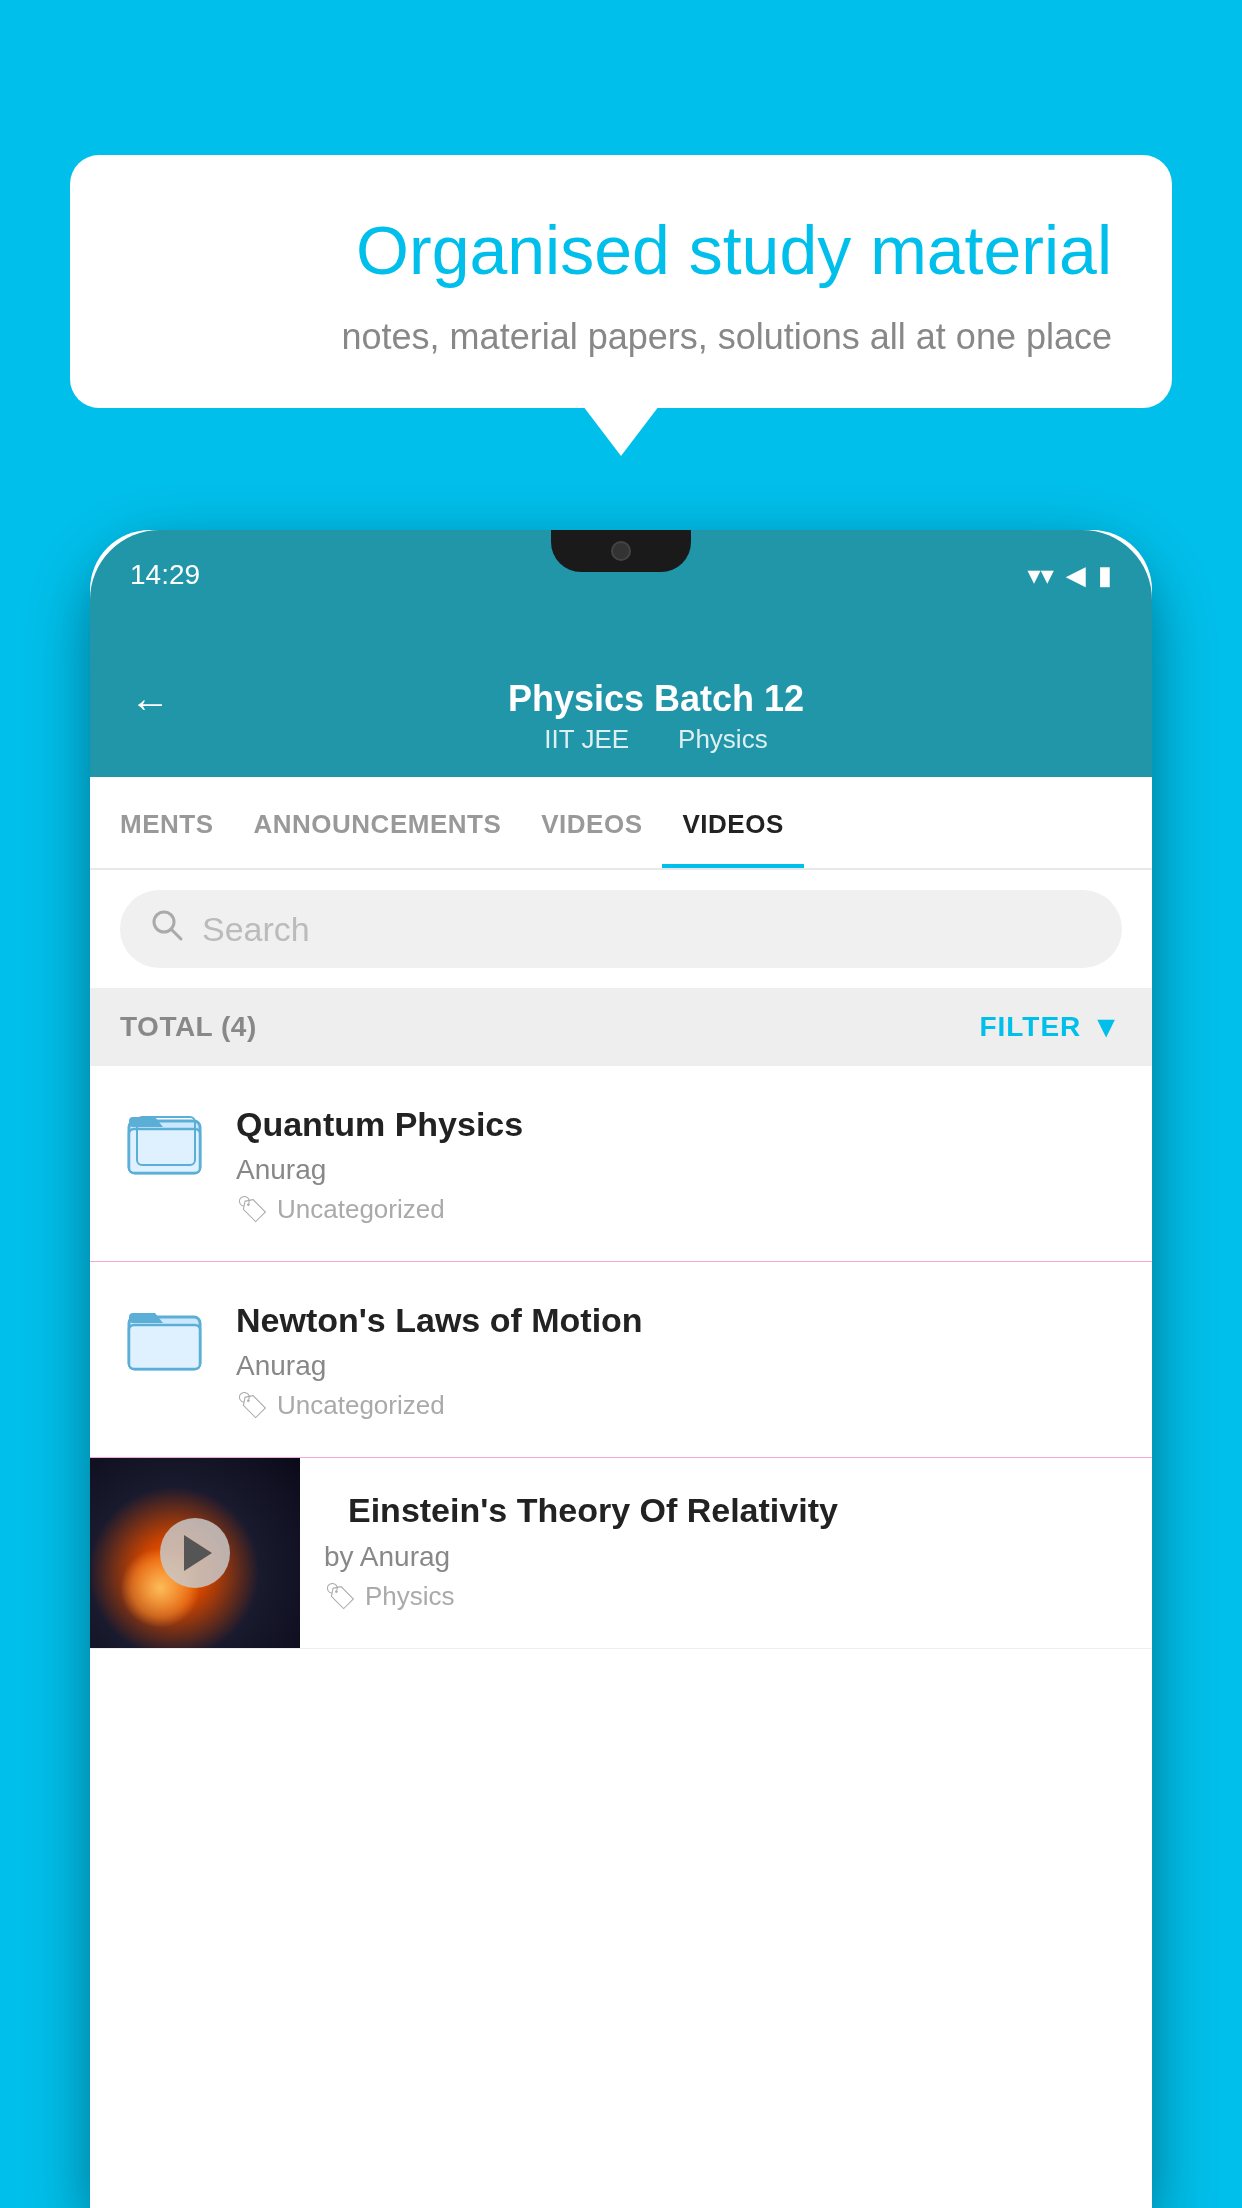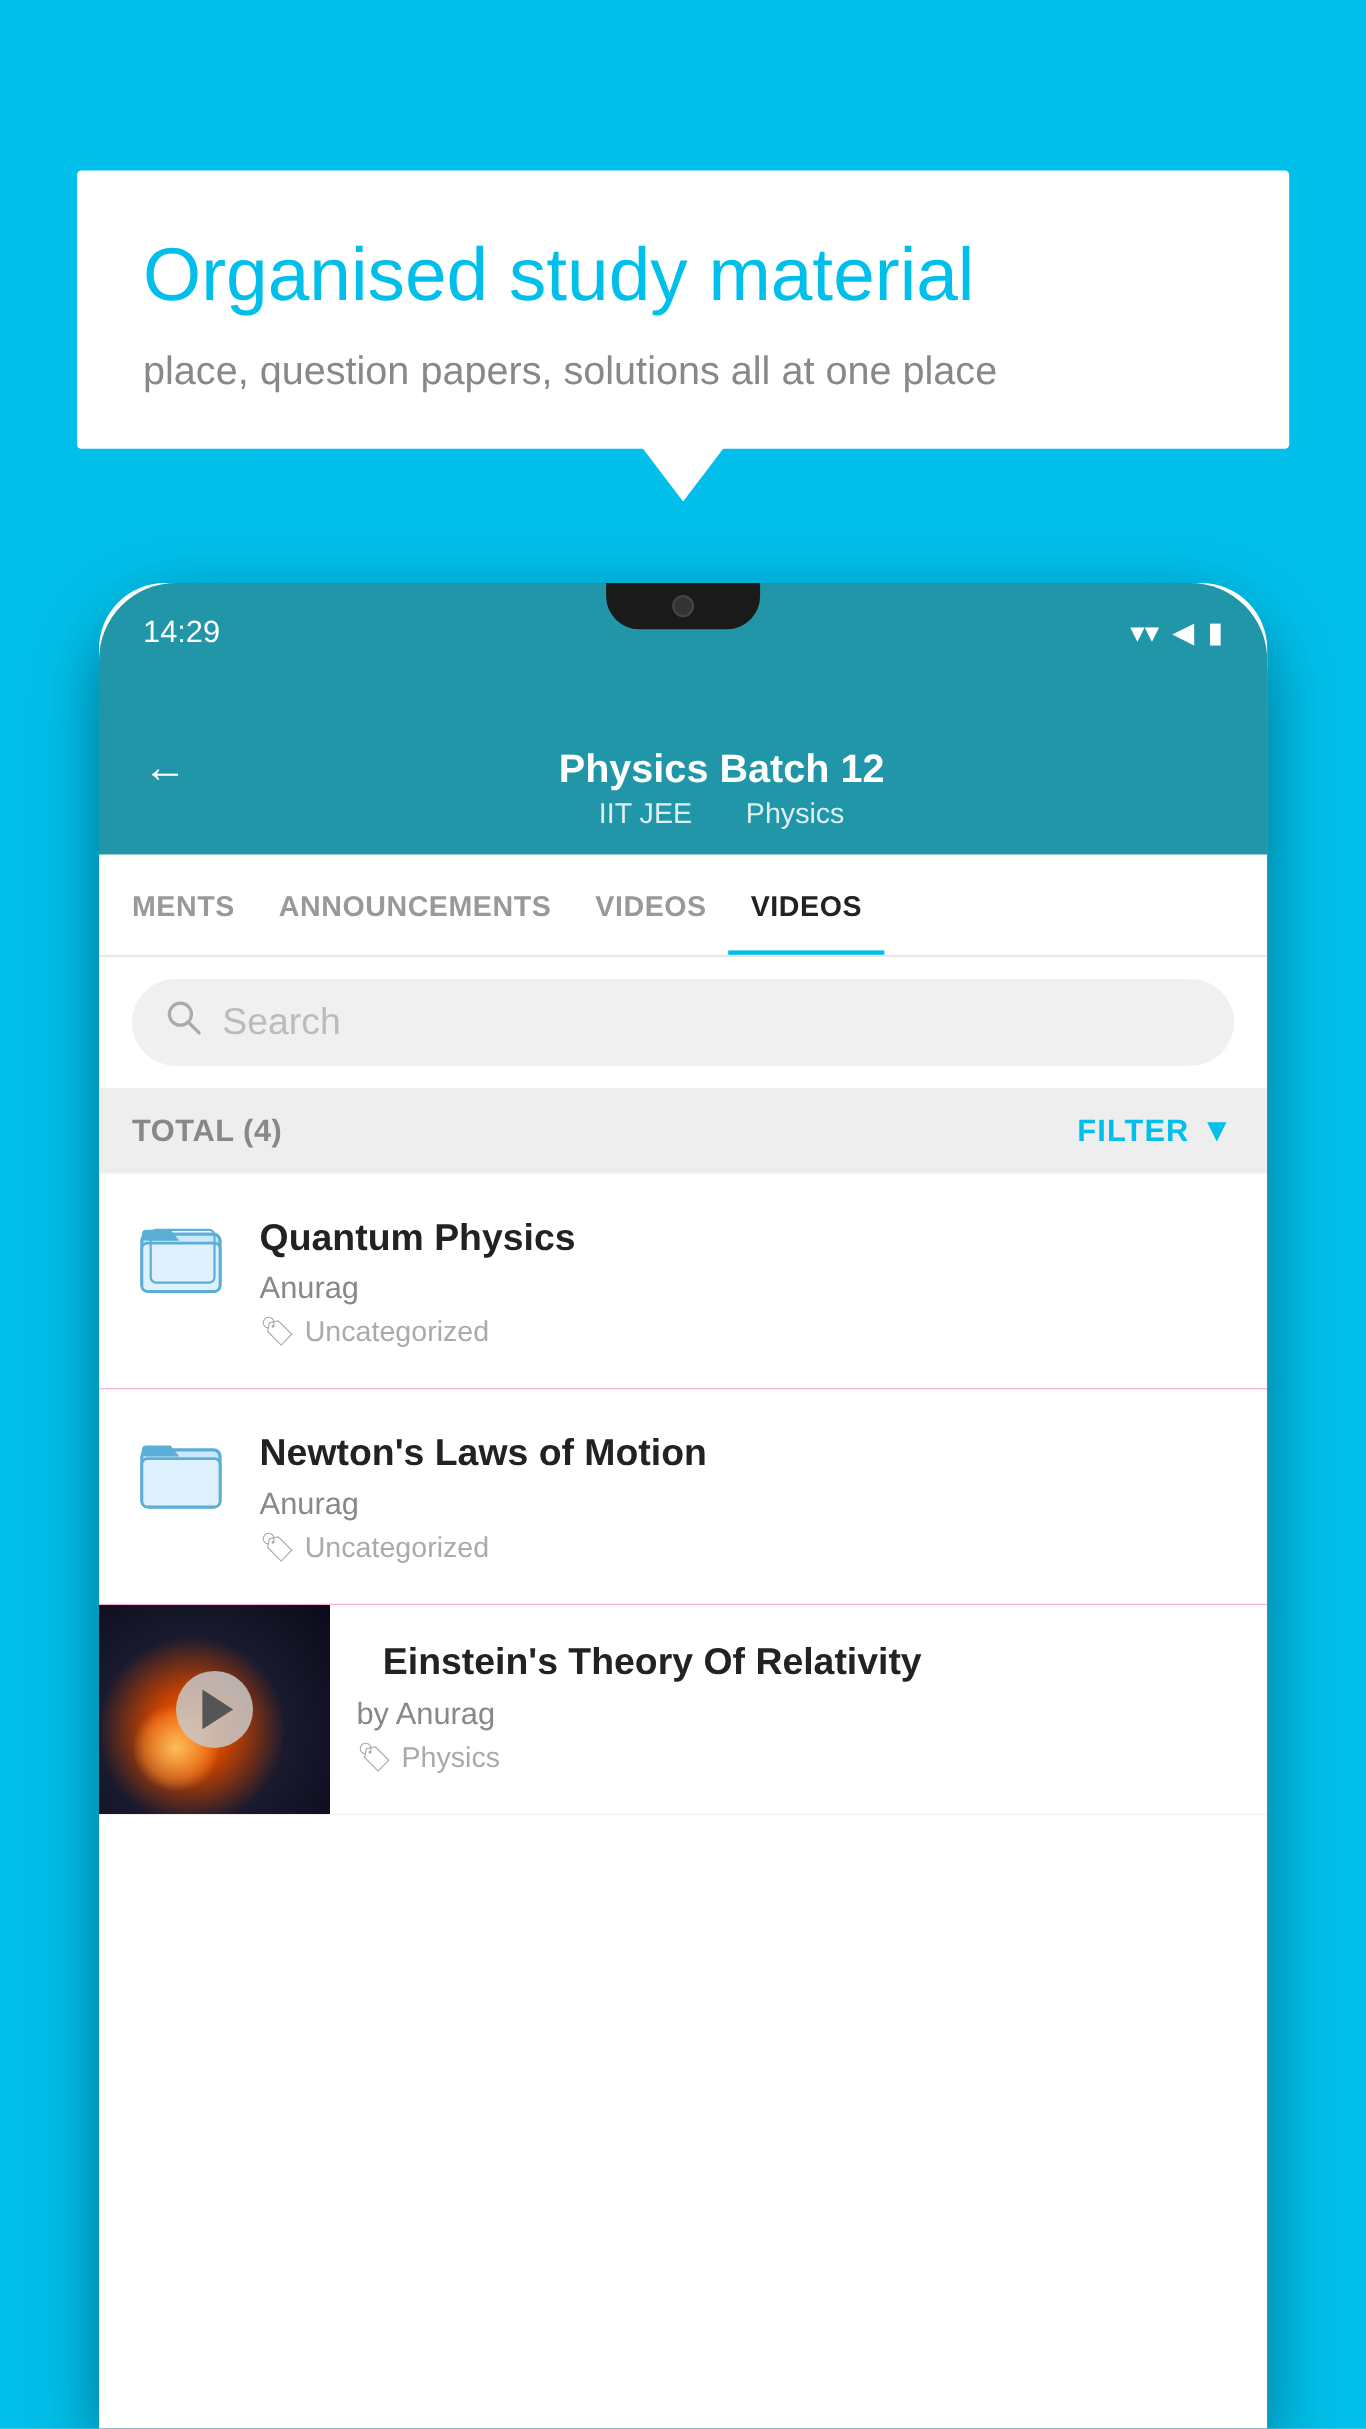--- a/index.html
+++ b/index.html
@@ -16,23 +16,24 @@
     
     .speech-bubble-container {
       position: absolute;
       top: 155px;
       left: 70px;
       right: 70px;
     }
 
     .speech-bubble {
       background: white;
-      border-radius: 4px;
-      padding: 55px 40px 50px 60px;
+      border-radius: 29px;
+      padding: 55px 60px 50px 60px;
       position: relative;
+      text-align: right;
     }
 
     .speech-bubble::after {
       content: '';
       position: absolute;
       bottom: -48px;
       left: 50%;
       transform: translateX(-50%);
       width: 0;
       height: 0;
@@ -396,21 +397,21 @@
       display: flex;
       flex-direction: column;
     }
   </style>
 </head>
 <body>
 
 <div class="speech-bubble-container">
   <div class="speech-bubble">
     <h1>Organised study material</h1>
-    <p>place, question papers, solutions all at one place</p>
+    <p>notes, material papers, solutions all at one place</p>
   </div>
 </div>
 
 <div class="phone-frame">
   <div class="phone-inner">
     <div class="phone-screen">
 
       <div class="phone-top-bar">
         <span class="status-time">14:29</span>
         <div class="notch">

